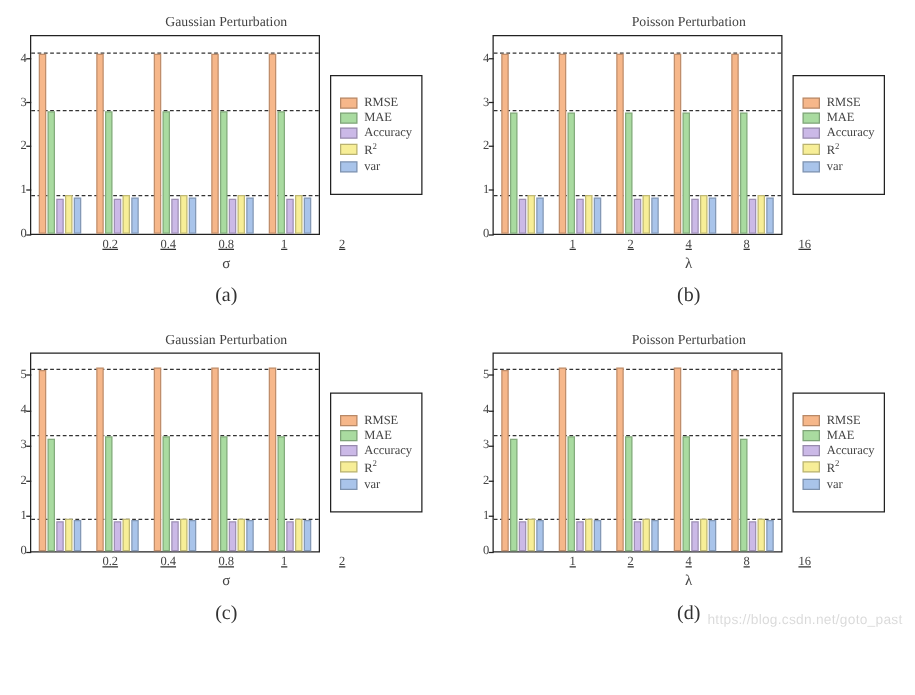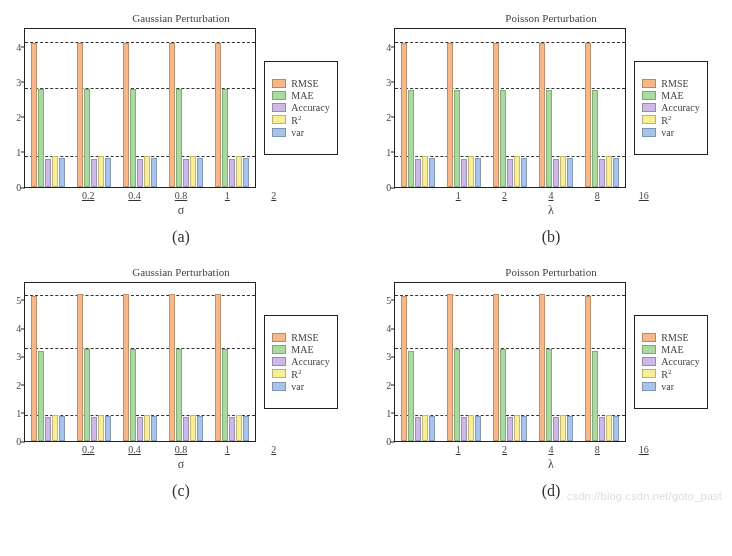--- a/index.html
+++ b/index.html
@@ -493,13 +493,13 @@
         <div class="xtick">1</div>
         <div class="xtick">2</div>
         <div class="xtick">4</div>
         <div class="xtick">8</div>
         <div class="xtick">16</div>
       </div>
       <div class="xlabel">λ</div>
       <div class="caption">(d)</div>
     </div>
   </div>
-<div class="watermark">csdn://blog.csdn.net/goto_past</div>
+<div class="watermark">https://blog.csdn.net/goto_past</div>
 
 </body></html>

